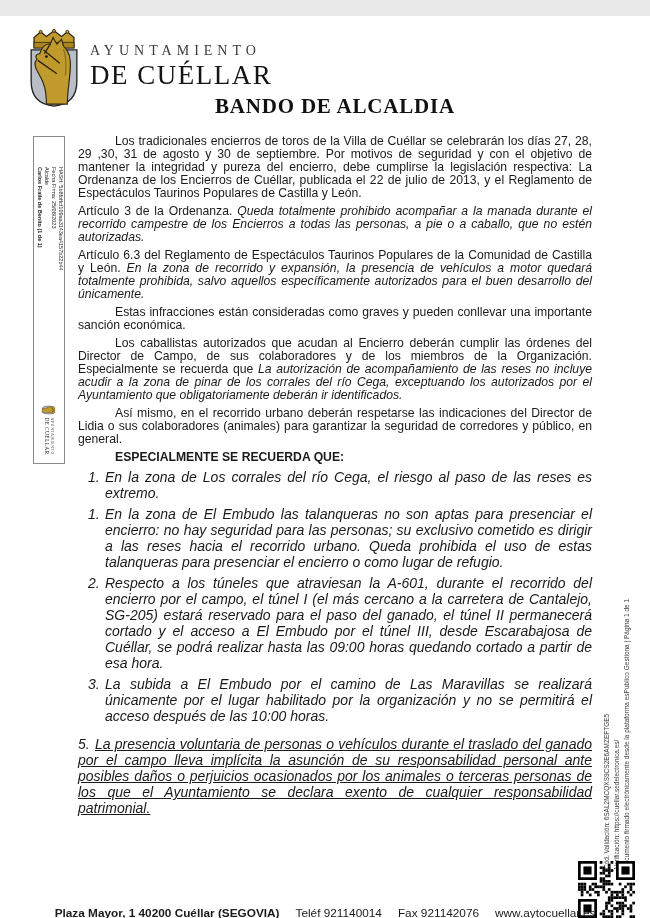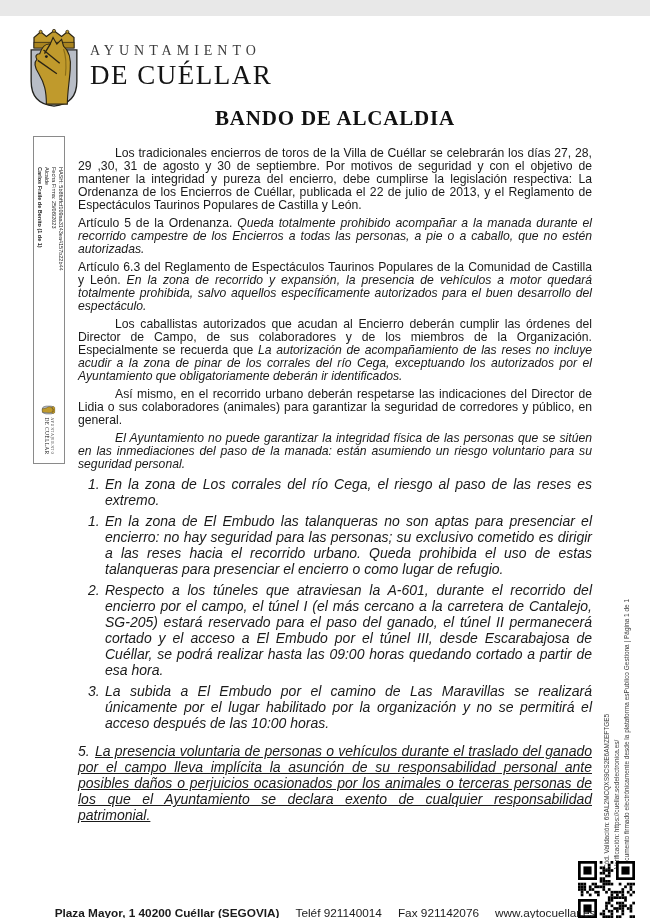--- a/index.html
+++ b/index.html
@@ -25,21 +25,21 @@
   .mini-org .l1{font-size:3.5px;letter-spacing:0.8px;}
   .mini-org .l2{font-size:5.5px;letter-spacing:0.3px;color:#111;}
 
   
   .side-text{position:absolute;left:602px;top:853px;width:296px;
              transform:rotate(-90deg);transform-origin:0 0;
              font-size:6.5px;line-height:10px;color:#3a3a3a;white-space:nowrap;}
   .qr{position:absolute;left:578px;top:845px;width:57px;height:57px;}
 
   
-  .content{position:absolute;left:78px;top:90px;width:514px;}
+  .content{position:absolute;left:78px;top:78px;width:514px;}
   .doc-title{font-family:"Liberation Serif",serif;font-weight:bold;font-size:21px;
              letter-spacing:0.8px;text-align:center;margin:0 0 16px 0;color:#111;}
   .para{font-size:12.2px;line-height:13px;text-align:justify;margin:0 0 5px 0;}
   .ind{text-indent:37px;}
   .bold{font-weight:bold;}
   .it{font-style:italic;}
   .item{font-size:14px;line-height:16px;text-align:justify;font-style:italic;
         margin:0 0 5px 0;padding-left:27px;text-indent:-17px;}
   .item .num{display:inline-block;width:17px;text-indent:0;}
   .item.flat{padding-left:0;text-indent:0;text-decoration:underline;}
@@ -234,31 +234,32 @@
         <rect x="2.7142857142857144" y="40.714285714285715" width="13.571428571428573" height="13.571428571428573" fill="#fff"></rect>
         <rect x="5.428571428571429" y="43.42857142857143" width="8.142857142857142" height="8.142857142857142" fill="#000"></rect>
       </svg>
   </div>
 
   <div class="content">
     <h1 class="doc-title">BANDO DE ALCALDIA</h1>
 
     <p class="para ind">Los tradicionales encierros de toros de la Villa de Cuéllar se celebrarán los días 27, 28, 29 ,30, 31 de agosto y 30 de septiembre. Por motivos de seguridad y con el objetivo de mantener la integridad y pureza del encierro, debe cumplirse la legislación respectiva:  La Ordenanza de los Encierros de Cuéllar, publicada el 22 de julio de 2013, y el Reglamento de Espectáculos Taurinos Populares de Castilla y León.</p>
 
-    <p class="para"><span>Artículo 5 de la Ordenanza. </span><span class="it">Queda totalmente prohibido acompañar a la manada durante el recorrido campestre de los Encierros a todas las personas, a pie o a caballo, que no estén autorizadas.</span></p>
-
-    <p class="para"><span>Artículo 6.3 del Reglamento de Espectáculos Taurinos Populares de la Comunidad de Castilla y León. </span><span class="it">En la zona de recorrido y expansión, la presencia de vehículos a motor quedará totalmente prohibida, salvo aquellos específicamente autorizados para el buen desarrollo del espectáculo.</span></p>
-
+    <p class="para"><span>Artículo 3 de la Ordenanza. </span><span class="it">Queda totalmente prohibido acompañar a la manada durante el recorrido campestre de los Encierros a todas las personas, a pie o a caballo, que no estén autorizadas.</span></p>
+
+    <p class="para"><span>Artículo 6.3 del Reglamento de Espectáculos Taurinos Populares de la Comunidad de Castilla y León. </span><span class="it">En la zona de recorrido y expansión, la presencia de vehículos a motor quedará totalmente prohibida, salvo aquellos específicamente autorizados para el buen desarrollo del únicamente.</span></p>
+
+    <p class="para ind">Estas infracciones están consideradas como graves y pueden conllevar una importante sanción económica.</p>
 
     <p class="para ind"><span>Los caballistas autorizados que acudan al Encierro deberán cumplir las órdenes del Director de Campo, de sus colaboradores y de los miembros de la Organización.  Especialmente se recuerda que </span><span class="it">La autorización de acompañamiento de las reses no incluye acudir a la zona de pinar de los corrales del río Cega, exceptuando los autorizados por el Ayuntamiento que obligatoriamente deberán ir identificados.</span></p>
 
     <p class="para ind">Así mismo, en el recorrido urbano deberán respetarse las indicaciones del Director de Lidia o sus colaboradores (animales) para garantizar la seguridad de corredores y público, en general.</p>
 
-
-    <p class="para ind it">El Ayuntamiento no puede garantizar la integridad física de las personas que se sitúen en las inmediaciones del paso de la manada: están asumiendo un riesgo voluntario para su seguridad personal.</p>
+    <p class="para ind bold">ESPECIALMENTE SE RECUERDA QUE:</p>
+
 
     <p class="item"><span class="num">1.</span><span>En la zona de Los corrales del río Cega, el riesgo al paso de las reses es extremo.</span></p>
     <p class="item"><span class="num">1.</span><span>En la zona de El Embudo las talanqueras no son aptas para presenciar el encierro: no hay seguridad para las personas; su exclusivo cometido es dirigir a las reses hacia el recorrido urbano. Queda prohibida el uso de estas talanqueras para presenciar el encierro o como lugar de refugio.</span></p>
     <p class="item"><span class="num">2.</span><span>Respecto a los túneles que atraviesan la A-601, durante el recorrido del encierro por el campo, el túnel I (el más cercano a la carretera de Cantalejo, SG-205) estará reservado para el paso del ganado, el túnel II permanecerá cortado y el acceso a El Embudo por el túnel III, desde Escarabajosa de Cuéllar, se podrá realizar hasta las 09:00 horas quedando cortado a partir de esa hora.</span></p>
     <p class="item"><span class="num">3.</span><span>La subida a El Embudo por el camino de Las Maravillas se realizará únicamente por el lugar habilitado por la organización y no se permitirá el acceso después de las 10:00 horas.</span></p>
     <p class="item flat gap-top"><span class="num">5.</span><span>La presencia voluntaria de personas o vehículos durante el traslado del ganado por el campo lleva implícita la asunción de su responsabilidad personal ante posibles daños o perjuicios ocasionados por los animales o terceras personas de los que el Ayuntamiento se declara exento de cualquier responsabilidad patrimonial.</span></p>
 
   </div>
 
   <div class="footer">

